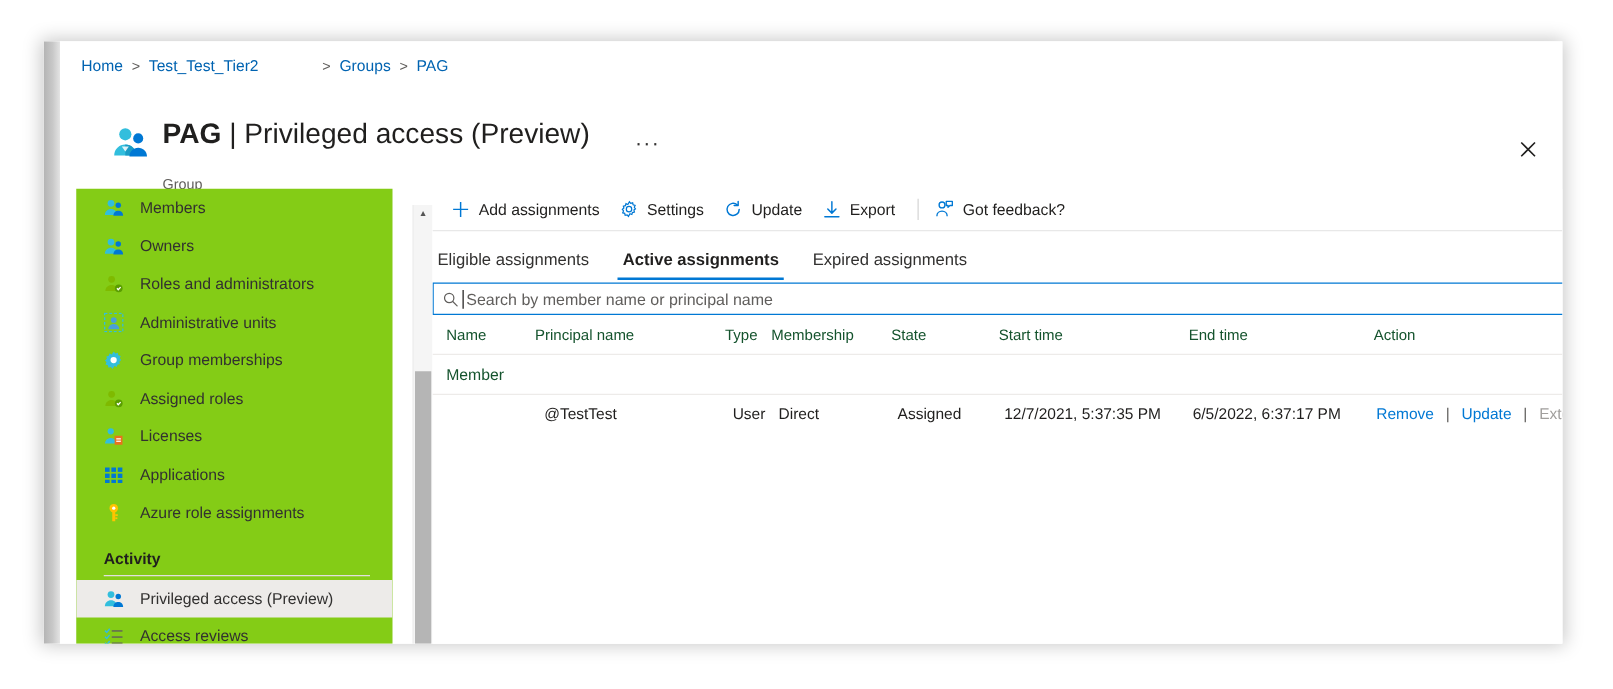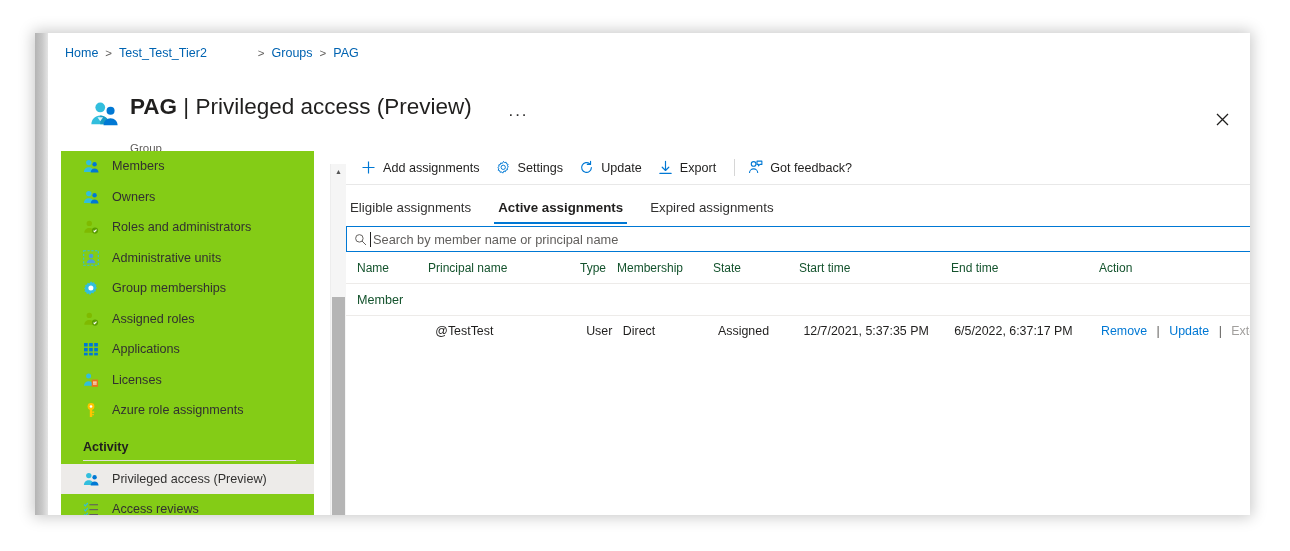--- a/index.html
+++ b/index.html
@@ -477,44 +477,44 @@
             <circle cx="6.3" cy="4.4" r="2.7" fill="#7fba00"></circle>
             <path d="M1.3 13.8c0-2.8 2.2-4.8 5-4.8s5 2 5 4.8z" fill="#7fba00"></path>
             <circle cx="12" cy="11.6" r="3.1" fill="#5a9e00"></circle>
             <path d="M10.6 11.6l1 1.1 1.9-2" stroke="#ffffff" stroke-width="1.1" fill="none"></path>
           </svg>
           <span>Assigned roles</span>
         </div>
 
         <div class="nav-item">
           <svg class="nav-ico" viewBox="0 0 16 16">
+            <circle cx="5.6" cy="4" r="2.5" fill="#32bedd"></circle>
+            <path d="M1 13.8c0-2.6 2-4.5 4.6-4.5s4.6 1.9 4.6 4.5z" fill="#32bedd"></path>
+            <rect x="8.7" y="7.6" width="6.3" height="7.2" fill="#e8721e"></rect>
+            <rect x="10" y="9.6" width="3.7" height="1" fill="#ffffff"></rect>
+            <rect x="10" y="11.5" width="3.7" height="1" fill="#ffffff"></rect>
+          </svg>
+          <span>Licenses</span>
+        </div>
+
+        <div class="nav-item">
+          <svg class="nav-ico" viewBox="0 0 16 16">
             <g fill="#0078d4">
               <rect x="1" y="2" width="3.7" height="3.5"></rect>
                 <rect x="6.1" y="2" width="3.7" height="3.5"></rect>
                 <rect x="11.2" y="2" width="3.7" height="3.5"></rect>
               <rect x="1" y="6.9" width="3.7" height="3.5"></rect>
                 <rect x="6.1" y="6.9" width="3.7" height="3.5"></rect>
                 <rect x="11.2" y="6.9" width="3.7" height="3.5"></rect>
               <rect x="1" y="11.8" width="3.7" height="2.6"></rect>
                 <rect x="6.1" y="11.8" width="3.7" height="2.6"></rect>
                 <rect x="11.2" y="11.8" width="3.7" height="2.6"></rect>
             </g>
           </svg>
           <span>Applications</span>
-        </div>
-
-        <div class="nav-item">
-          <svg class="nav-ico" viewBox="0 0 16 16">
-            <circle cx="5.6" cy="4" r="2.5" fill="#32bedd"></circle>
-            <path d="M1 13.8c0-2.6 2-4.5 4.6-4.5s4.6 1.9 4.6 4.5z" fill="#32bedd"></path>
-            <rect x="8.7" y="7.6" width="6.3" height="7.2" fill="#e8721e"></rect>
-            <rect x="10" y="9.6" width="3.7" height="1" fill="#ffffff"></rect>
-            <rect x="10" y="11.5" width="3.7" height="1" fill="#ffffff"></rect>
-          </svg>
-          <span>Licenses</span>
         </div>
 
         <div class="nav-item">
           <svg class="nav-ico" viewBox="0 0 16 16">
             <circle cx="8" cy="4.5" r="3.4" fill="#ffc400"></circle>
             <circle cx="8" cy="4.5" r="1.3" fill="#ffffff"></circle>
             <rect x="6.8" y="7" width="2.4" height="8" fill="#ffc400"></rect>
             <rect x="9.2" y="9.4" width="2" height="1.5" fill="#ffc400"></rect>
             <rect x="9.2" y="11.9" width="1.7" height="1.4" fill="#ffc400"></rect>
           </svg>

